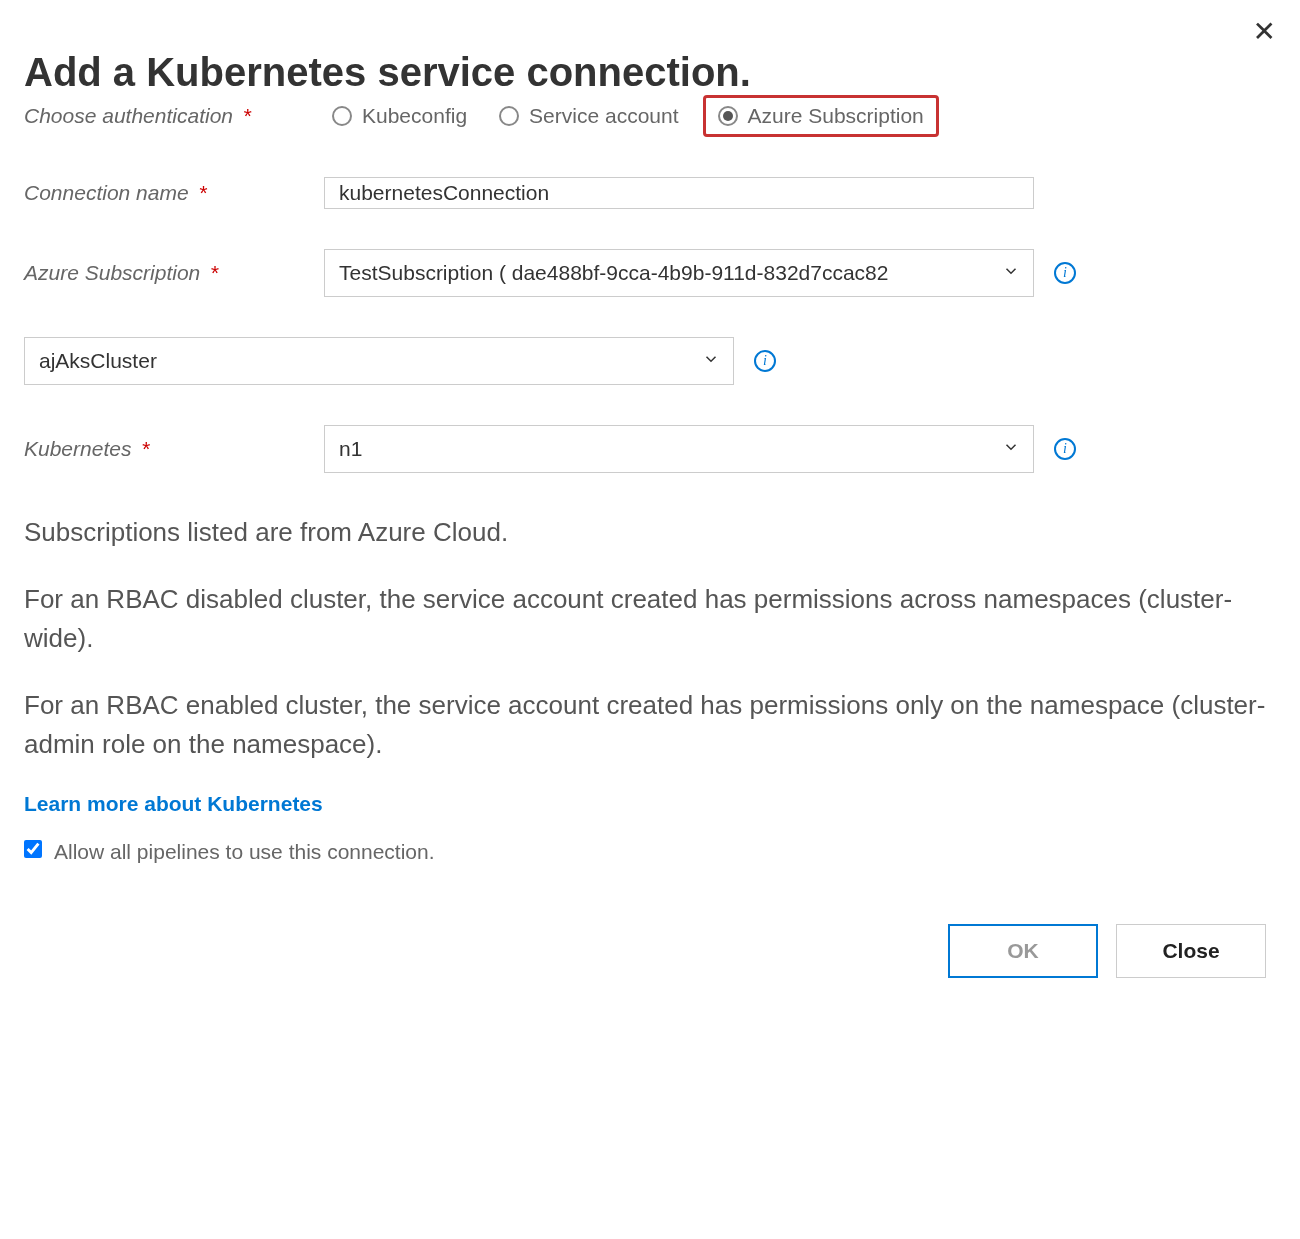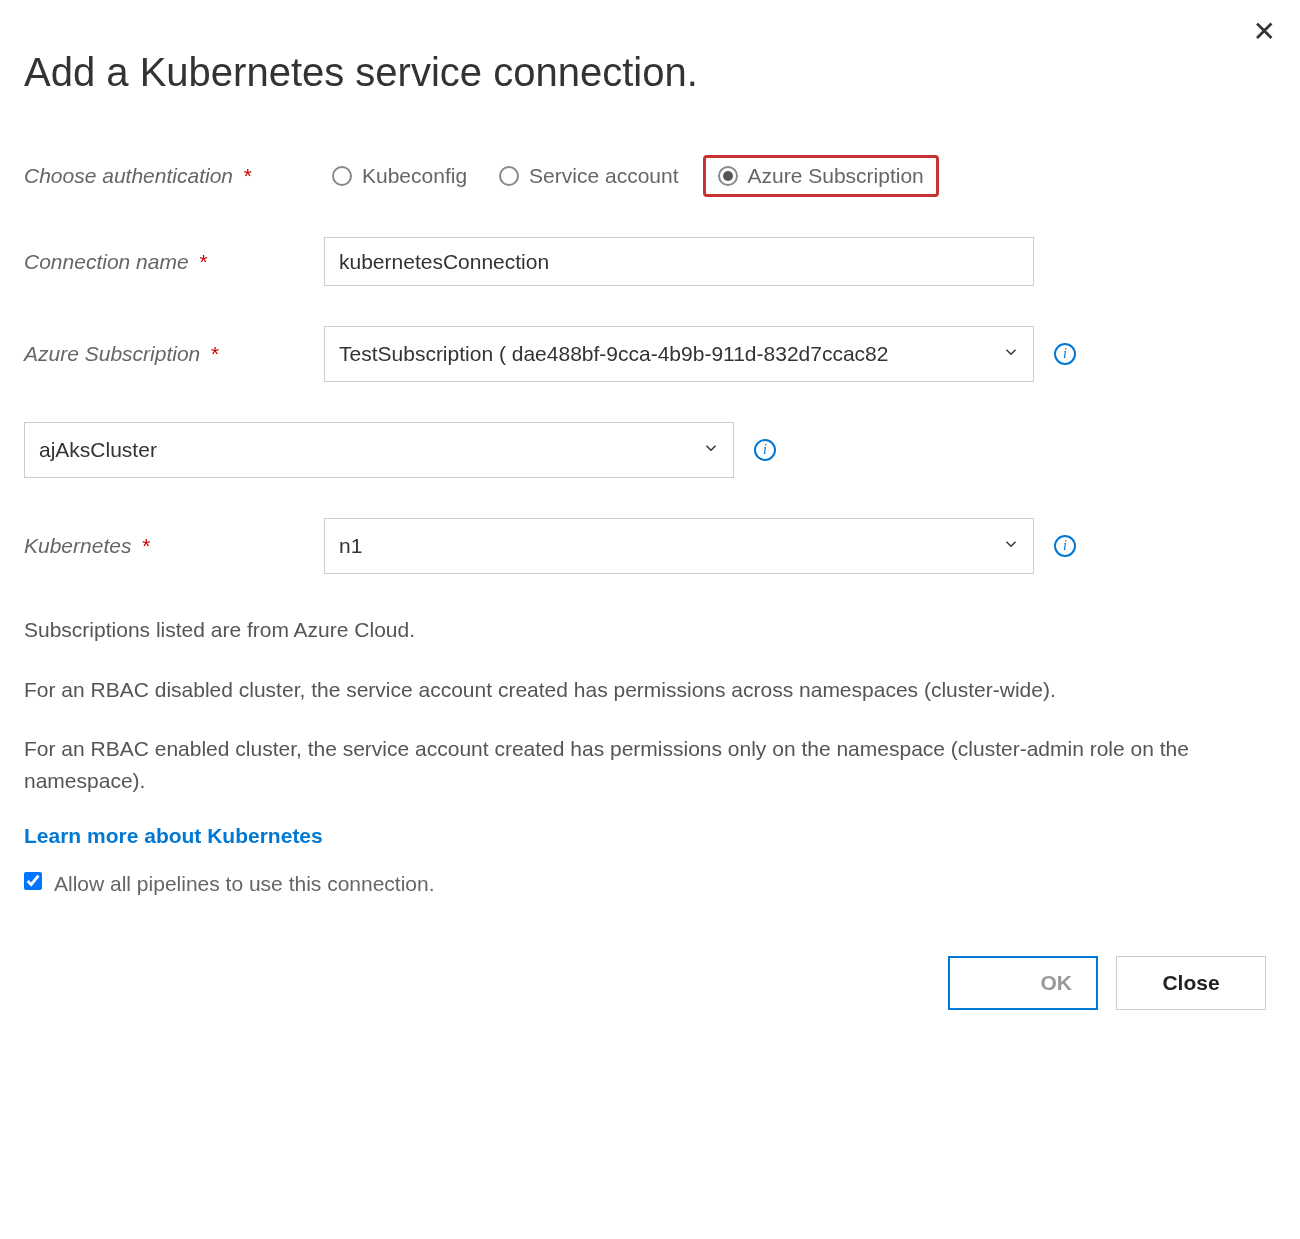--- a/index.html
+++ b/index.html
@@ -19,23 +19,22 @@
       top: 18px;
       right: 24px;
       font-size: 28px;
       color: #333;
       cursor: pointer;
       line-height: 1;
       font-weight: 300;
     }
     .dialog-title {
       font-size: 40px;
-      font-weight: 400;
-      color: #333;
-      margin-bottom: 60px;
+      font-weight: 700;
+      color: #333;
       margin-top: 20px;
     }
     .form-row {
       display: flex;
       align-items: center;
       margin-bottom: 40px;
     }
     .form-label {
       flex: 0 0 300px;
       font-size: 21px;
@@ -84,35 +83,35 @@
       content: "";
       width: 10px;
       height: 10px;
       background: #555;
       border-radius: 50%;
       display: block;
     }
     .text-input {
       width: 100%;
       max-width: 710px;
-      height: 49px;
+      height: 32px;
       border: 1px solid #ccc;
       padding: 0 14px;
       font-size: 21px;
       font-family: inherit;
       color: #333;
     }
     .select-wrap {
       position: relative;
       width: 100%;
       max-width: 710px;
     }
     .select-input {
       width: 100%;
-      height: 56px;
+      height: 48px;
       border: 1px solid #ccc;
       padding: 0 44px 0 14px;
       font-size: 21px;
       font-family: inherit;
       color: #333;
       background: #fff;
       appearance: none;
       text-align: left;
       cursor: pointer;
       overflow: hidden;
@@ -136,21 +135,21 @@
       display: flex;
       align-items: center;
       justify-content: center;
       font-size: 14px;
       font-style: italic;
       font-family: Georgia, serif;
       flex-shrink: 0;
       cursor: pointer;
     }
     .info-text {
-      font-size: 21px;
+      font-size: 26px;
       color: #555;
       line-height: 1.5;
       margin-bottom: 28px;
     }
     .learn-link {
       color: #0078d4;
       font-size: 21px;
       font-weight: 600;
       text-decoration: none;
       display: inline-block;
@@ -182,21 +181,20 @@
       font-size: 21px;
       font-family: inherit;
       background: #fff;
       cursor: pointer;
       padding: 0 24px;
     }
     .btn-ok {
       border: 2px solid #0078d4;
       color: #999;
       font-weight: 600;
-      text-align: right;
     }
     .btn-close {
       border: 1px solid #ccc;
       color: #222;
       font-weight: 600;
     }
   </style>
 </head>
 <body>
 

